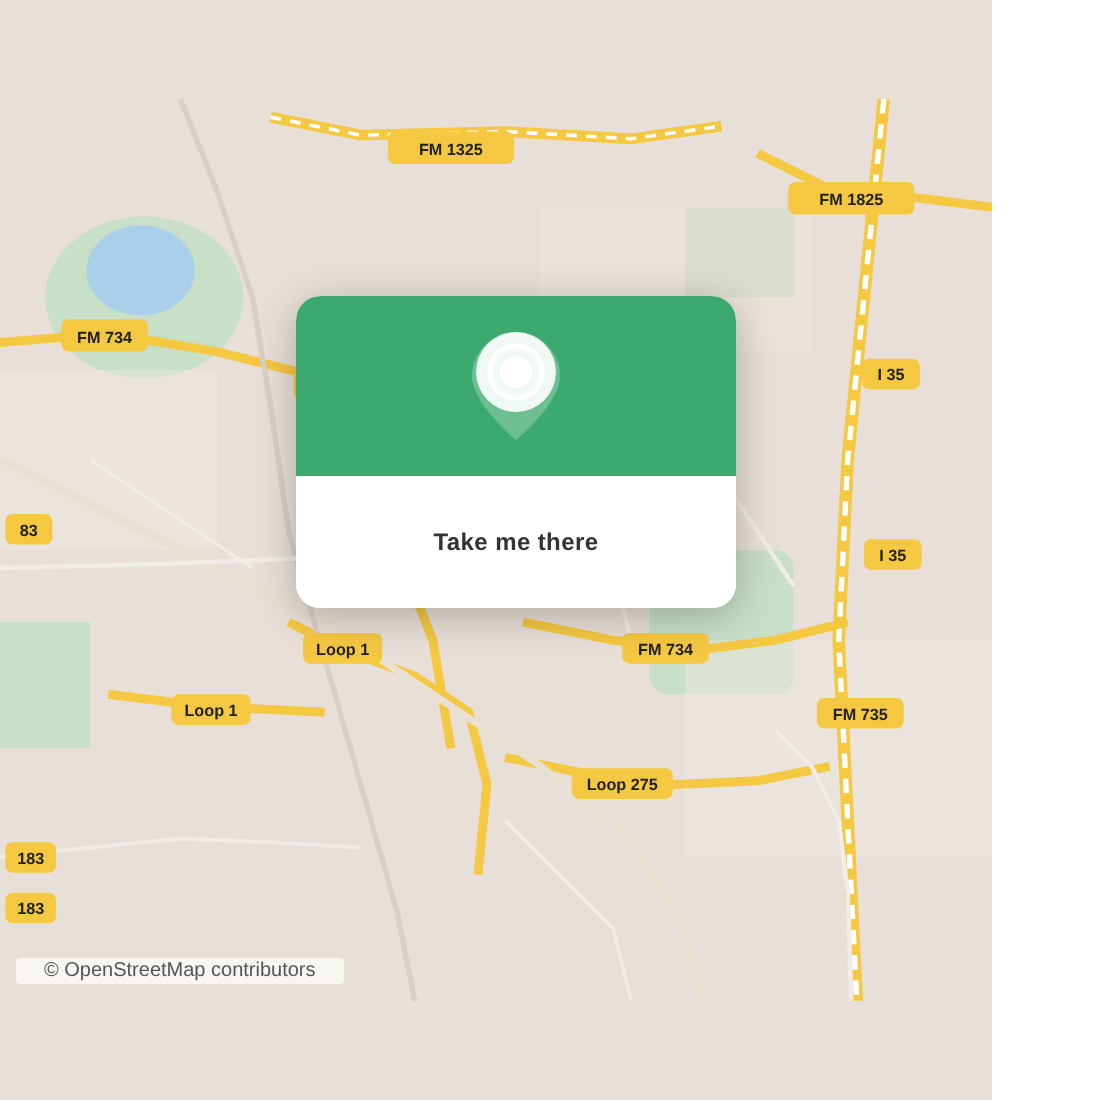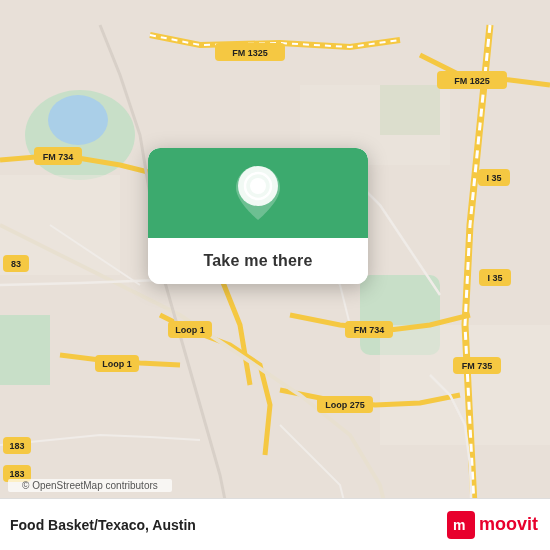--- a/index.html
+++ b/index.html
@@ -1,20 +1,20 @@
 <!DOCTYPE html>
 <html><head>
   <meta charset="utf-8">
   <style>
     * { margin: 0; padding: 0; box-sizing: border-box; }
     body { width: 550px; height: 550px; overflow: hidden; font-family: Arial, sans-serif; }
 
     #map-container {
       position: relative;
-      width: 550px;
+      width: 496px;
       height: 550px;
       background-color: #e8e0d8;
       overflow: hidden;
     }
 
     
     #map-svg {
       position: absolute;
       top: 0; left: 0;
       width: 100%; height: 100%;
@@ -98,23 +98,23 @@
     }
 
     #location-pin-icon {
       width: 44px;
       height: 54px;
     }
 
     #popup-button {
       display: block;
       width: 100%;
-      padding: 14px 0;
+      padding: 26px 0;
       text-align: center;
-      font-size: 16px;
+      font-size: 12px;
       font-weight: 600;
       color: #333;
       background: white;
       border: none;
       cursor: pointer;
       letter-spacing: 0.2px;
     }
 
     
     #popup-card::after {
@@ -231,24 +231,13 @@
         <path d="M22 0 C10 0 0 10 0 22 C0 36 22 54 22 54 C22 54 44 36 44 22 C44 10 34 0 22 0Z" fill="white" opacity="0.25"></path>
         <circle cx="22" cy="20" r="8" fill="white"></circle>
         <circle cx="22" cy="20" r="13" fill="none" stroke="white" stroke-width="2.5"></circle>
       </svg>
     </div>
     <button id="popup-button">Take me there</button>
   </div>
 
   <div id="attribution">© OpenStreetMap contributors</div>
 
-  <div id="bottom-bar">
-    <span id="location-text">Food Basket/Texaco, Austin</span>
-    <div id="moovit-logo">
-      <div id="moovit-icon">
-        <svg width="20" height="20" viewBox="0 0 20 20" xmlns="http://www.w3.org/2000/svg">
-          <text x="2" y="15" font-size="14" font-weight="bold" fill="white">m</text>
-        </svg>
-      </div>
-      <span id="moovit-text">moovit</span>
-    </div>
-  </div>
 </div>
 
 </body></html>

